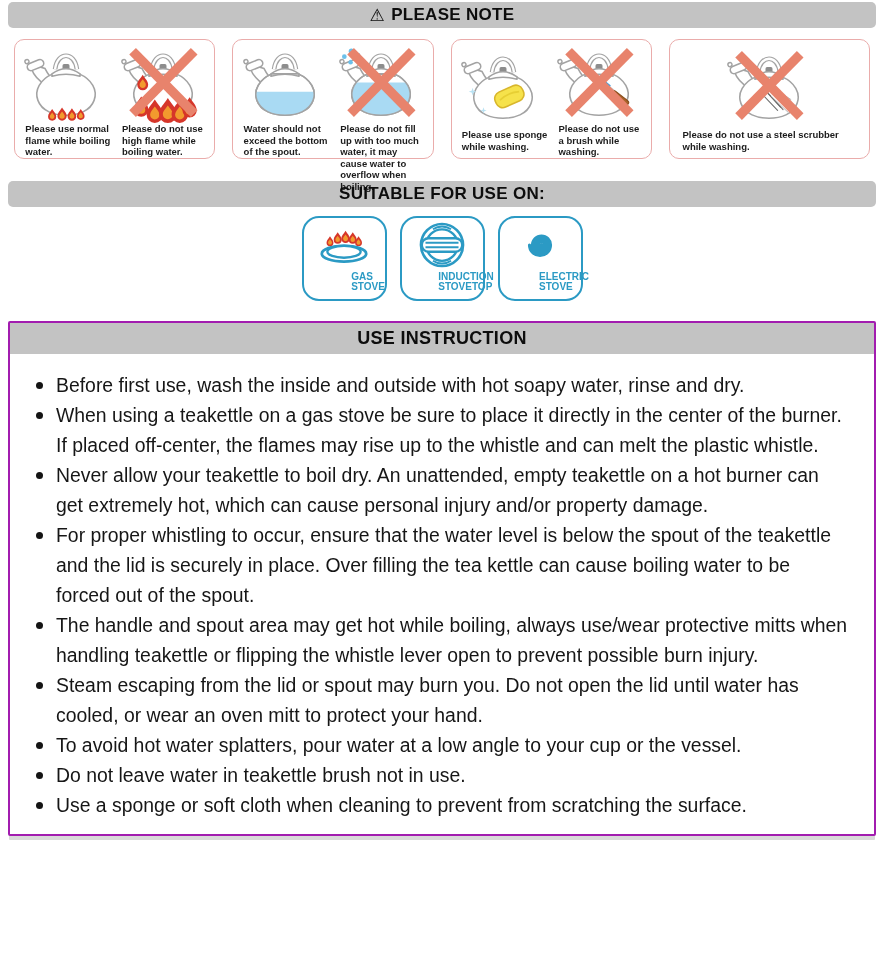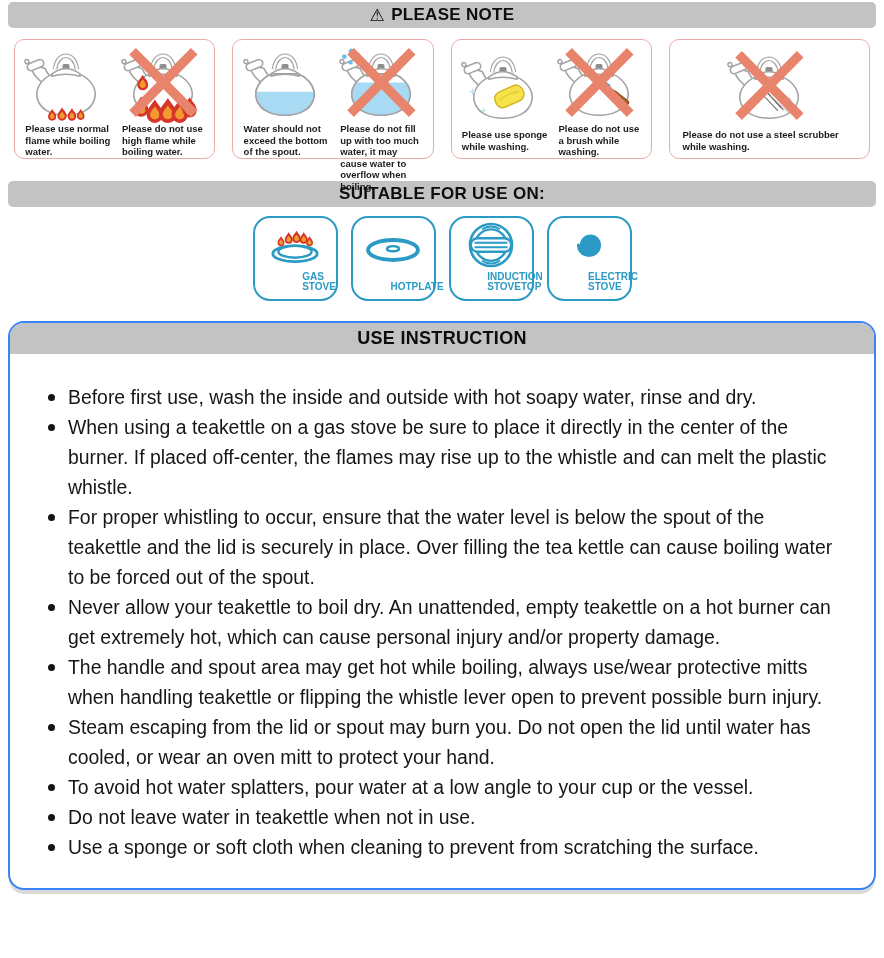--- a/index.html
+++ b/index.html
@@ -105,40 +105,40 @@
     font-size:10px;
     line-height:9.5px;
     font-weight:bold;
     color:var(--accent);
     margin-bottom:8px;
     padding:0 3px;
     margin-left:48px;
   }
   
   .use-box{
-    border:2px solid #3b82f6;
-    border-radius:16px;
+    border:2px solid #a21caf;
+    border-radius:2px;
     overflow:hidden;
     background:#fff;
     box-shadow:0 5px 0 -1px #d9d9d9;
   }
   .use-header{
     background:var(--banner);
     height:31px;
     display:flex;
     align-items:center;
     justify-content:center;
     font-weight:bold;
     font-size:18px;
     letter-spacing:.3px;
     color:#0d0d0d;
   }
   .use-list{
     list-style:none;
-    margin:12px;
+    margin:0;
     padding:16px 26px 14px 24px;
   }
   .use-list li{
     position:relative;
     padding-left:22px;
     font-size:19.4px;
     line-height:30px;
     color:#161616;
   }
   .use-list li::before{
@@ -329,29 +329,20 @@
         <use href="#flame" transform="translate(14,18) scale(.62)"></use>
         <use href="#flame" transform="translate(23,13) scale(.72)"></use>
         <use href="#flame" transform="translate(32.5,11) scale(.78)"></use>
         <use href="#flame" transform="translate(42,13) scale(.72)"></use>
         <use href="#flame" transform="translate(50,18) scale(.62)"></use>
       </svg>
     </div>
     <div class="surface-label">GAS STOVE</div>
   </div>
 
-  <div class="surface-tile">
-    <div class="s-icon">
-      <svg width="62" height="40" viewBox="0 0 72 46">
-        <ellipse cx="36" cy="23" rx="29" ry="11.5" fill="none" stroke="#2b9ac4" stroke-width="4.6"></ellipse>
-        <ellipse cx="36" cy="21.5" rx="7" ry="3" fill="none" stroke="#2b9ac4" stroke-width="2.8"></ellipse>
-      </svg>
-    </div>
-    <div class="surface-label">HOTPLATE</div>
-  </div>
 
   <div class="surface-tile">
     <div class="s-icon">
       <svg width="54" height="54" viewBox="0 0 72 72">
         <circle cx="36" cy="36" r="28" fill="none" stroke="#2b9ac4" stroke-width="3.6"></circle>
         <circle cx="36" cy="36" r="21" fill="none" stroke="#2b9ac4" stroke-width="3"></circle>
         <path d="M24,15 a21,21 0 0,1 24,0 M24,57 a21,21 0 0,0 24,0" fill="none" stroke="#2b9ac4" stroke-width="2.6"></path>
         <rect x="9" y="27" width="54" height="18" rx="9" fill="#fff" stroke="#2b9ac4" stroke-width="3.2"></rect>
         <line x1="14" y1="33" x2="58" y2="33" stroke="#2b9ac4" stroke-width="2.4"></line>
         <line x1="14" y1="39" x2="58" y2="39" stroke="#2b9ac4" stroke-width="2.4"></line>
@@ -369,21 +360,21 @@
     </div>
     <div class="surface-label">ELECTRIC STOVE</div>
   </div>
 </div>
 
 <div class="use-box">
   <div class="use-header">USE INSTRUCTION</div>
   <ul class="use-list">
     <li>Before first use, wash the inside and outside with hot soapy water, rinse and dry.</li>
     <li>When using a teakettle on a gas stove be sure to place it directly in the center of the burner. If placed off-center, the flames may rise up to the whistle and can melt the plastic whistle.</li>
+    <li>Never allow your teakettle to boil dry. An unattended, empty teakettle on a hot burner can get extremely hot, which can cause personal injury and/or property damage.</li>
     <li>For proper whistling to occur, ensure that the water level is below the spout of the teakettle and the lid is securely in place. Over filling the tea kettle can cause boiling water to be forced out of the spout.</li>
-    <li>Never allow your teakettle to boil dry. An unattended, empty teakettle on a hot burner can get extremely hot, which can cause personal injury and/or property damage.</li>
     <li>The handle and spout area may get hot while boiling, always use/wear protective mitts when handling teakettle or flipping the whistle lever open to prevent possible burn injury.</li>
     <li>Steam escaping from the lid or spout may burn you. Do not open the lid until water has cooled, or wear an oven mitt to protect your hand.</li>
     <li>To avoid hot water splatters, pour water at a low angle to your cup or the vessel.</li>
-    <li>Do not leave water in teakettle when not in use.</li>
+    <li>Do not leave water in teakettle brush not in use.</li>
     <li>Use a sponge or soft cloth when cleaning to prevent from scratching the surface.</li>
   </ul>
 </div>
 
 </body></html>

